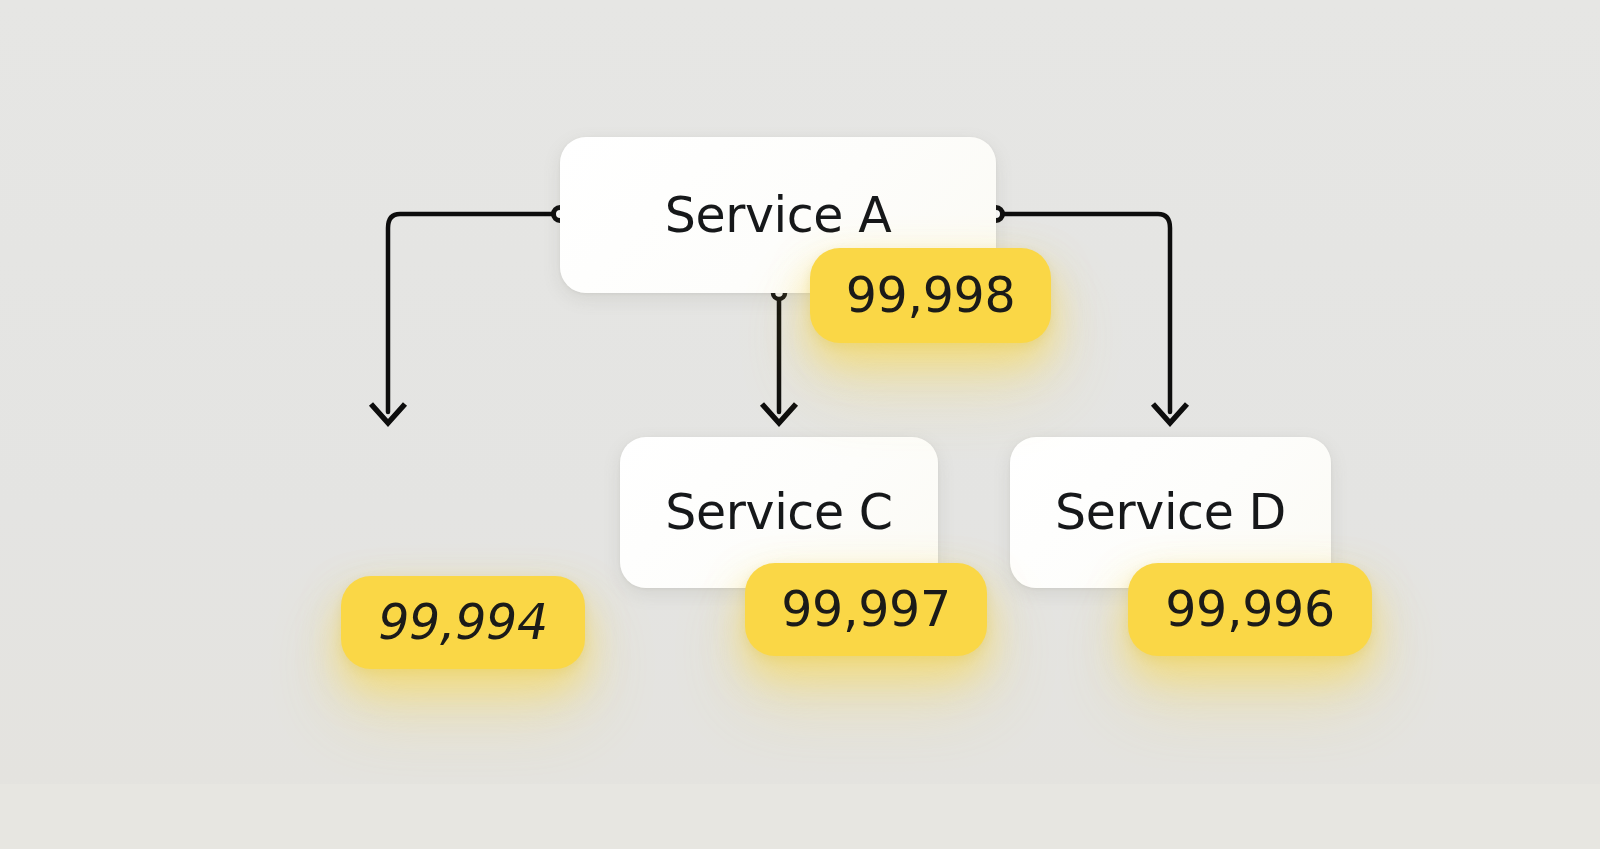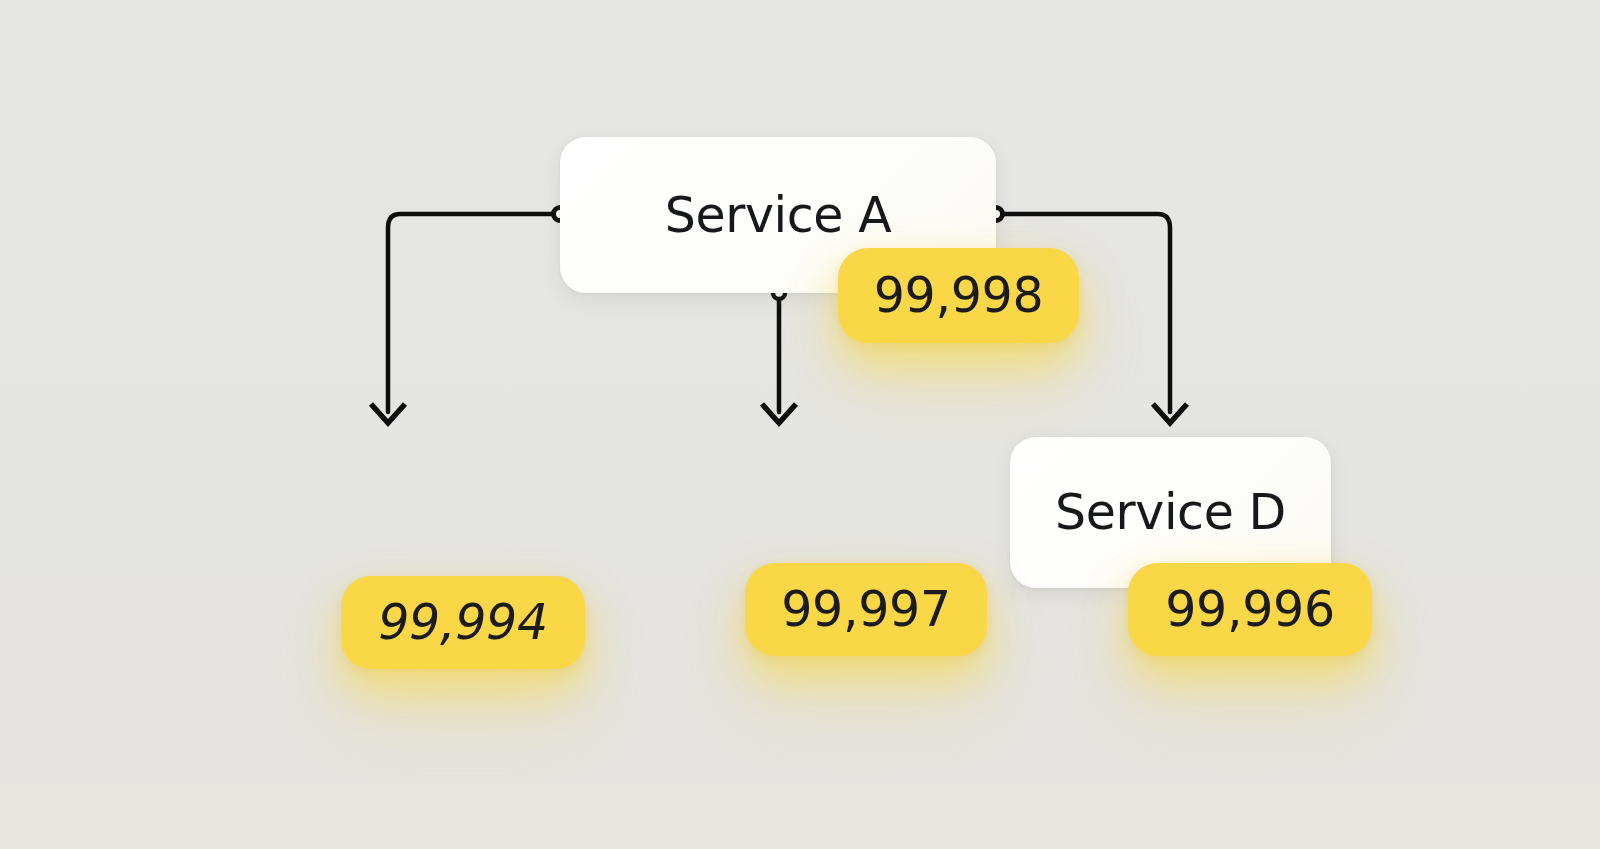--- a/index.html
+++ b/index.html
@@ -77,21 +77,21 @@
     white-space: nowrap;
     z-index: 5;
     box-shadow:
       0 18px 38px rgba(250, 215, 70, 0.55),
       0 42px 70px rgba(250, 215, 70, 0.30),
       0 4px 10px rgba(160, 140, 40, 0.16);
   }
 
   
   #node-a { left: 560px; top: 137px; width: 436px; height: 156px; }
-  #badge-a { left: 838px; top: 248px; width: 241px; height: 95px; }
+  #badge-a { left: 810px; top: 248px; width: 241px; height: 95px; }
 
   
   #node-b { left: 229px; top: 437px; width: 319px; height: 151px; }
   #badge-b { left: 341px; top: 576px; width: 244px; height: 93px; font-style: italic; }
 
   
   #node-c { left: 620px; top: 437px; width: 318px; height: 151px; }
   #badge-c { left: 717px; top: 563px; width: 242px; height: 93px; margin-left: 28px; }
 
   
@@ -124,20 +124,23 @@
     </g>
   </svg>
 
   <div class="node" id="node-a">
     <span class="node-label">Service A</span>
   </div>
   <div class="badge" id="badge-a">99,998</div>
 
   <div class="badge" id="badge-b">99,994</div>
 
+  <div class="node" id="node-c">
+    <span class="node-label">Service C</span>
+  </div>
   <div class="badge" id="badge-c">99,997</div>
 
   <div class="node" id="node-d">
     <span class="node-label">Service D</span>
   </div>
   <div class="badge" id="badge-d">99,996</div>
 
 </div>
 
 </body></html>

